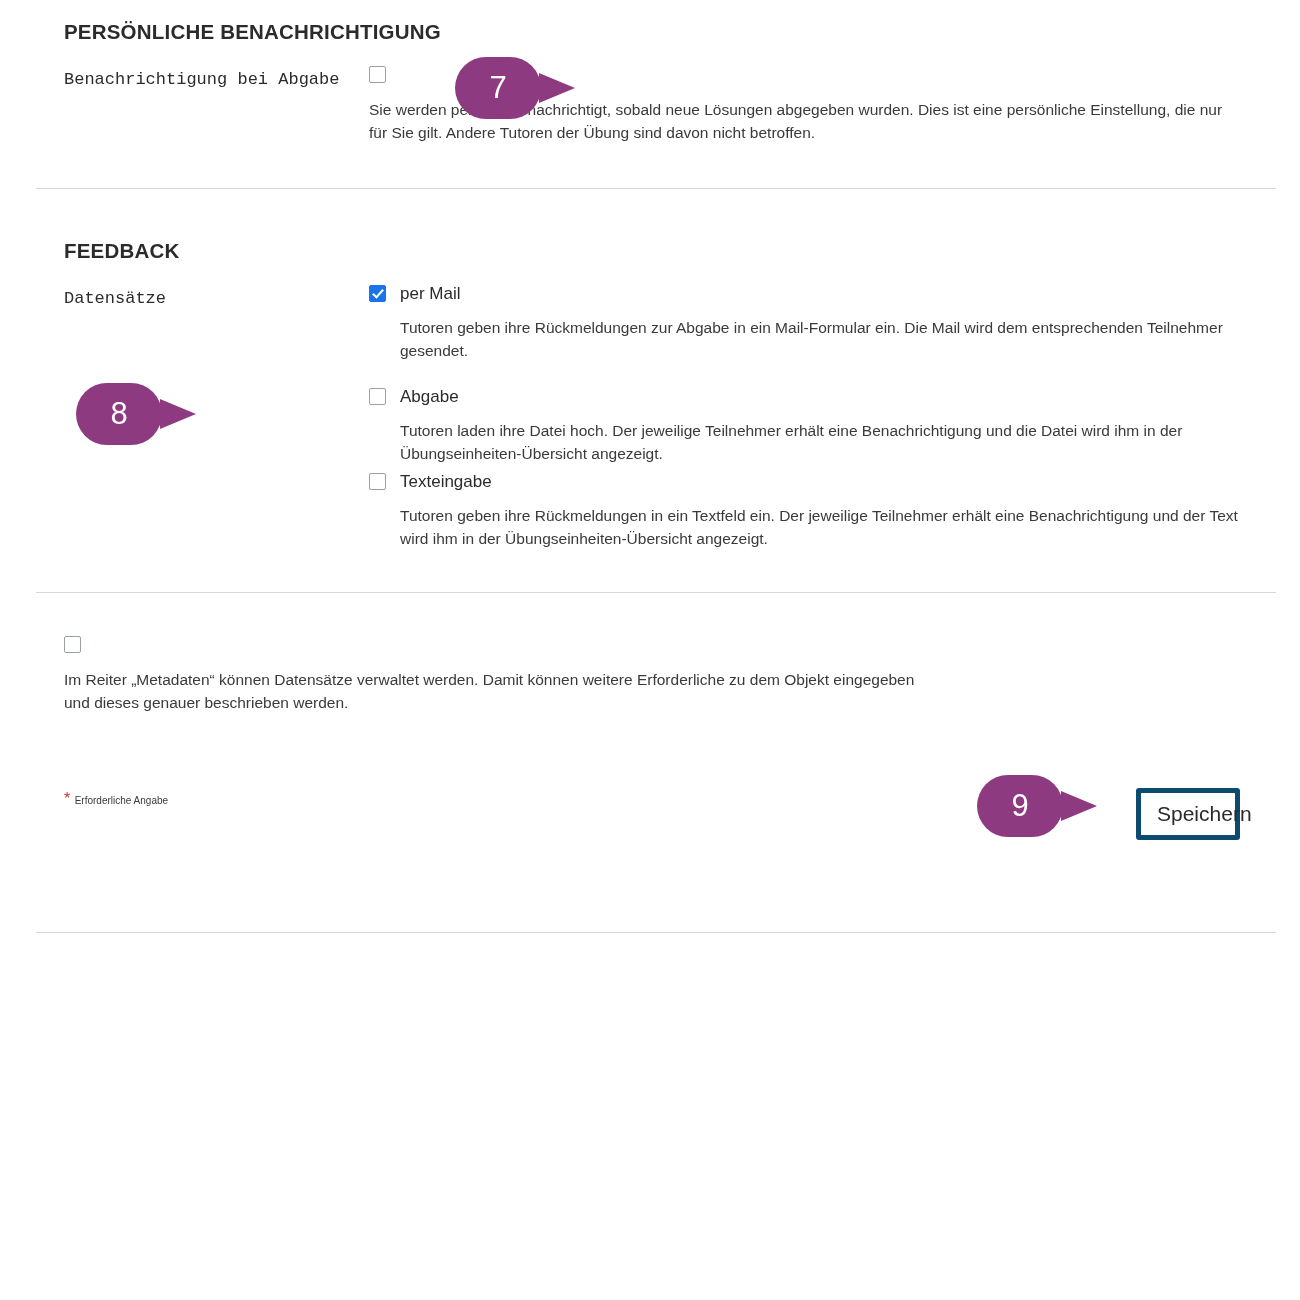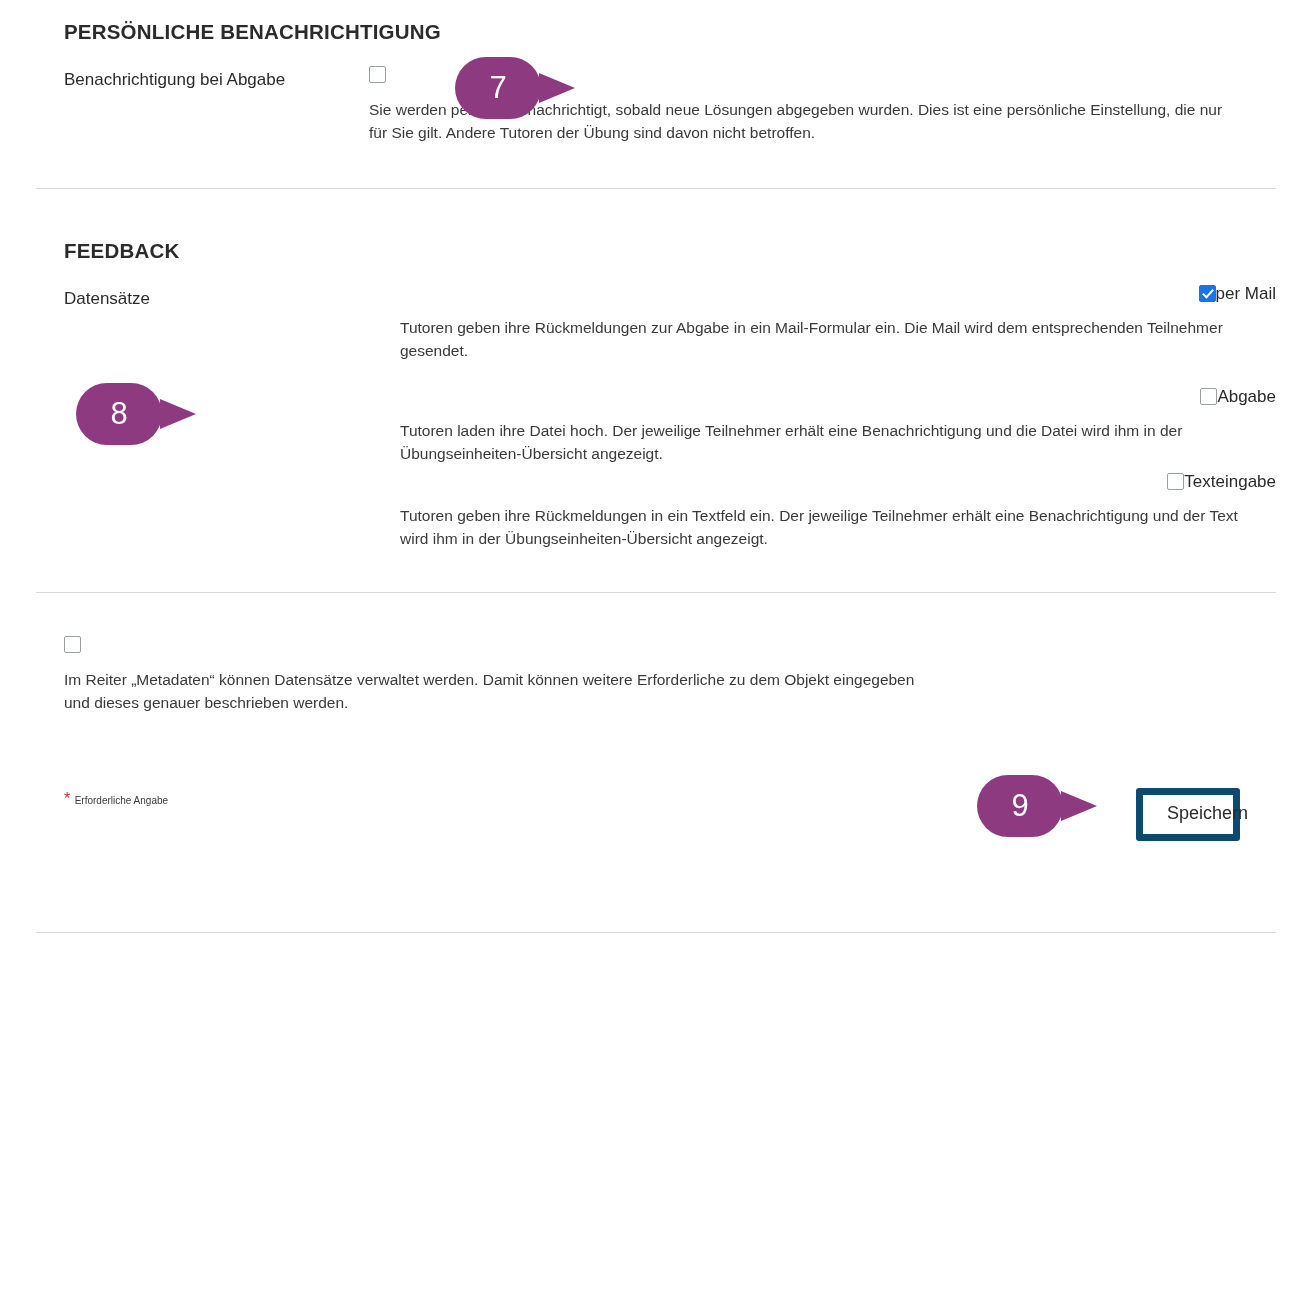--- a/index.html
+++ b/index.html
@@ -40,20 +40,21 @@
     display: flex;
     align-items: flex-start;
   }
   .row-label {
     width: 305px;
     flex: 0 0 305px;
     font-size: 17px;
     line-height: 1.55;
     color: #2b2b2b;
     padding-top: 1px;
+    font-family: Liberation Mono, monospace;
   }
   .row-field {
     flex: 1 1 auto;
     position: relative;
   }
 
   
   .cb {
     width: 17px;
     height: 17px;
@@ -78,21 +79,21 @@
     width: 4px;
     height: 9px;
     border: solid #fff;
     border-width: 0 2px 2px 0;
     transform: rotate(42deg);
   }
 
   .opt-line {
     display: flex;
     align-items: flex-start;
-    justify-content: flex-end;
+    gap: 14px;
   }
   .opt-label {
     font-size: 17px;
     line-height: 1.1;
     color: #2b2b2b;
     padding-top: 0px;
   }
 
   .desc {
     font-size: 15.5px;
@@ -134,26 +135,26 @@
     height: 0;
     border-top: 15px solid transparent;
     border-bottom: 15px solid transparent;
     border-left: 36px solid #8e3a80;
     margin-left: -2px;
   }
 
   
   .btn {
     display: inline-block;
-    border: 7px solid #0c4a6e;
+    border: 5px solid #0c4a6e;
     border-radius: 3px;
     background: #fff;
-    font-size: 18px;
-    color: #2b2b2b;
-    padding: 8px 16px 9px 24px;
+    font-size: 21px;
+    color: #2b2b2b;
+    padding: 8px 16px 9px 16px;
     font-family: "Liberation Sans", sans-serif;
     cursor: pointer;
     line-height: 1.2;
   }
 
   .required-note {
     font-size: 10px;
     color: #3a3a3a;
   }
   .required-star {

